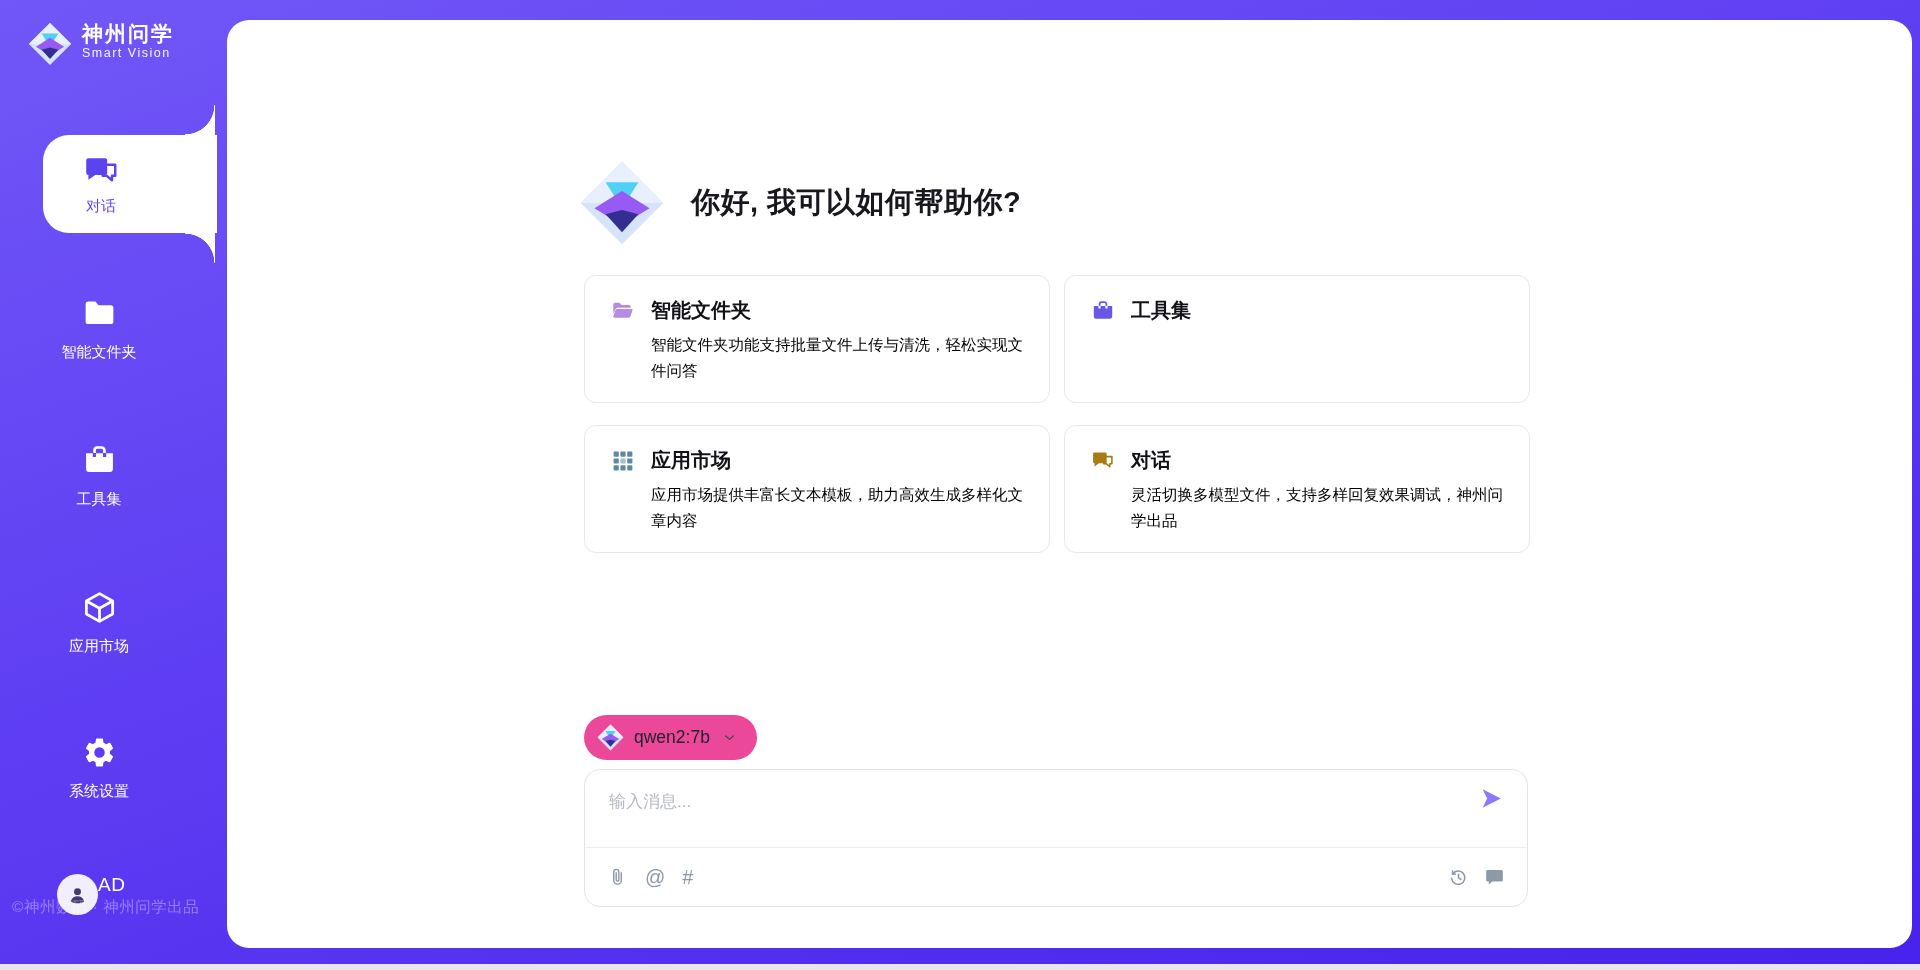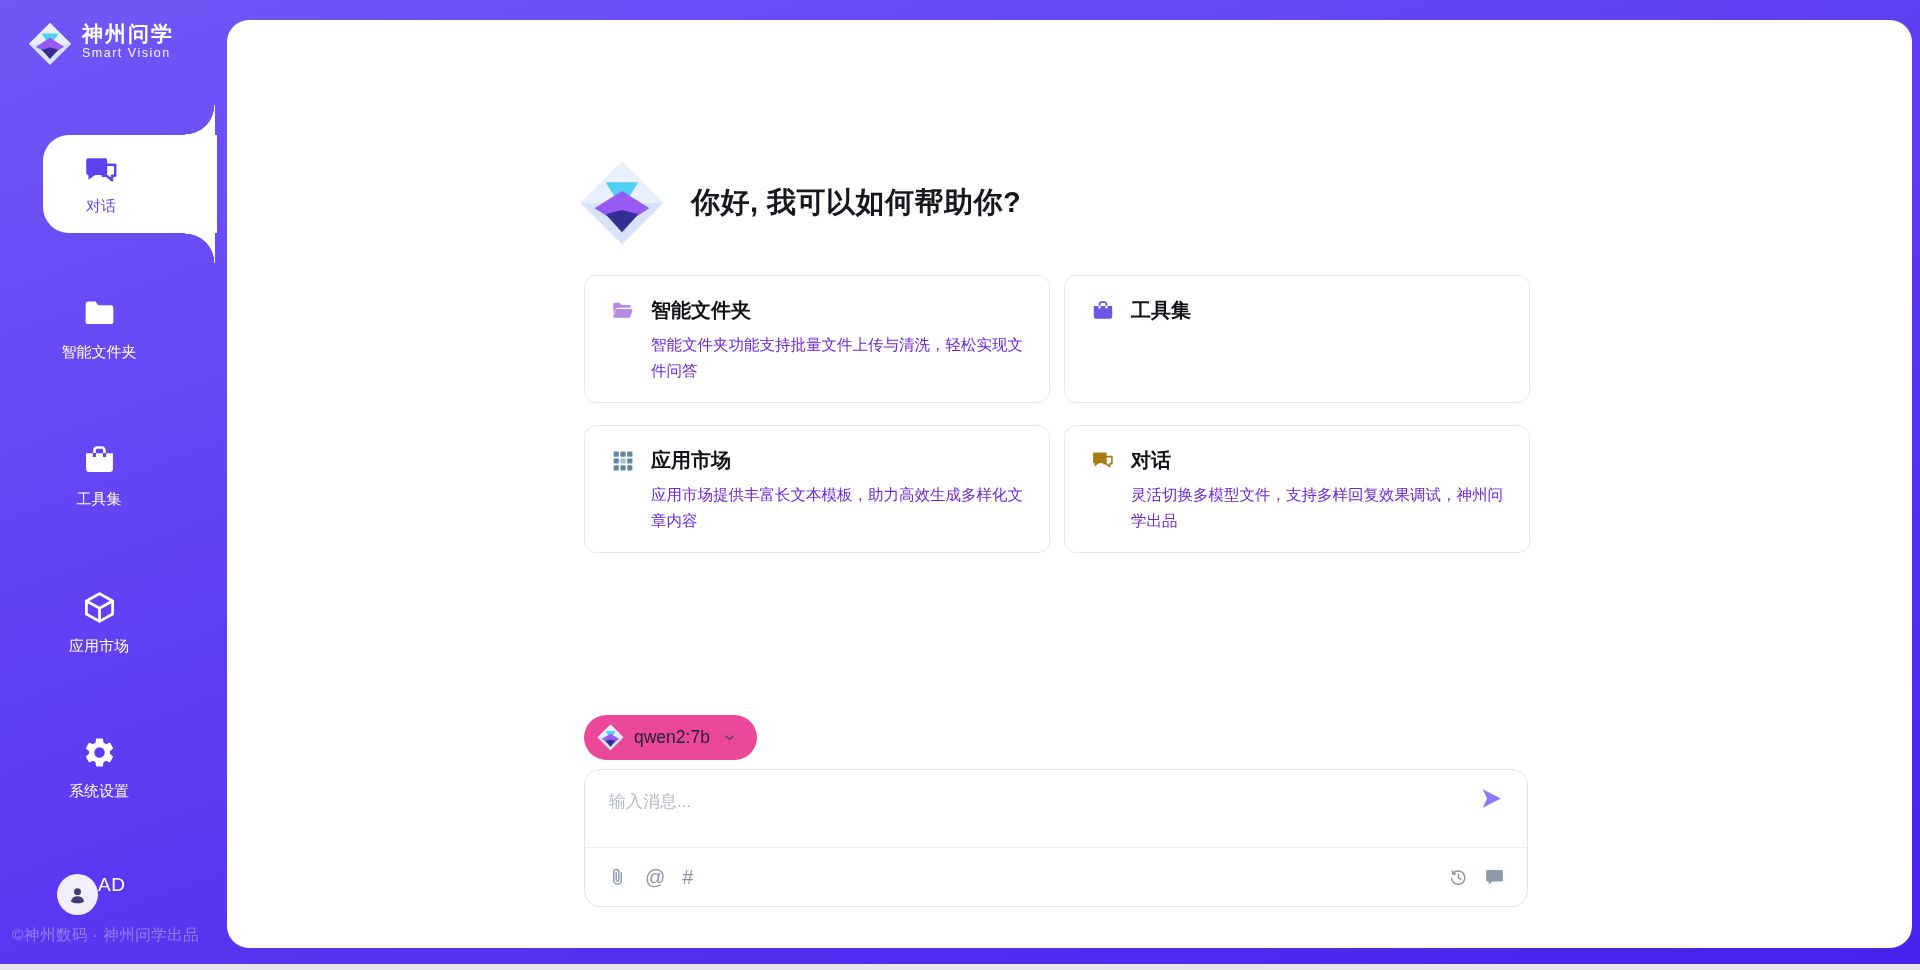--- a/index.html
+++ b/index.html
@@ -34,21 +34,21 @@
     position:absolute; left:0; width:198px; text-align:center; cursor:pointer;
   }
   .nav-item svg{ width:35px; height:35px; color:#fff; }
   .nav-item .nav-label{ margin-top:8px; font-size:15px; color:#fff; }
   .nav-folder{ top:296px; } .nav-tools{ top:443px; } .nav-market{ top:590px; } .nav-settings{ top:735px; }
 
   .user-row{ position:absolute; left:57px; top:874px; display:flex; cursor:pointer; }
   .avatar{ width:41px; height:41px; border-radius:50%; background:#f2eefb; display:flex; align-items:center; justify-content:center; }
   .avatar svg{ width:23px; height:23px; color:#463a6e; }
   .user-initials{ font-size:19px; color:#fff; letter-spacing:.5px; }
-  .side-footer{ position:absolute; left:12px; top:925px; font-size:15.5px; color:rgba(255,255,255,.35); letter-spacing:.5px; }
+  .side-footer{ position:absolute; left:12px; top:897px; font-size:15.5px; color:rgba(255,255,255,.35); letter-spacing:.5px; }
 
   
   .panel{
     position:absolute; left:215px; top:20px; width:1685px; height:928px;
     background:#fff; border-radius:22px;margin-left:12px;
   }
   .greeting{ position:absolute; left:352px; top:140px; display:flex; align-items:center; gap:26px; }
   .greeting svg{ width:86px; height:86px; }
   .greeting h1{ font-size:29px; font-weight:800; color:#17171d; letter-spacing:.5px; }
 
@@ -56,21 +56,21 @@
     position:absolute; left:357px; top:255px; width:946px;
     display:grid; grid-template-columns:466px 466px; column-gap:14px; row-gap:22px;
   }
   .card{
     background:#fff; border:1px solid #e7e7ef; border-radius:12px;
     min-height:128px; padding:21px 26px 18px 26px; cursor:pointer;
   }
   .card-head{ display:flex; align-items:center; gap:16px; }
   .card-head svg{ width:24px; height:24px; flex:none; }
   .card-title{ font-size:20px; font-weight:bold; color:#111118; }
-  .card-desc{ margin:8px 0 0 40px; font-size:15.5px; line-height:1.68; color:#6d28d9; }
+  .card-desc{ margin:8px 0 0 40px; font-size:15.5px; line-height:1.68; color:#000000; }
 
   .model-pill{
     position:absolute; left:357px; top:695px; height:45px;
     display:inline-flex; align-items:center; gap:10px;
     background:#ec4899; border-radius:23px; padding:0 20px 0 13px; cursor:pointer;
   }
   .model-pill .gem{ width:27px; height:27px; }
   .model-name{ font-size:17.5px; color:#222230; }
   .model-pill .chev{ width:15px; height:15px; color:#45454f; margin-left:2px; }
 

